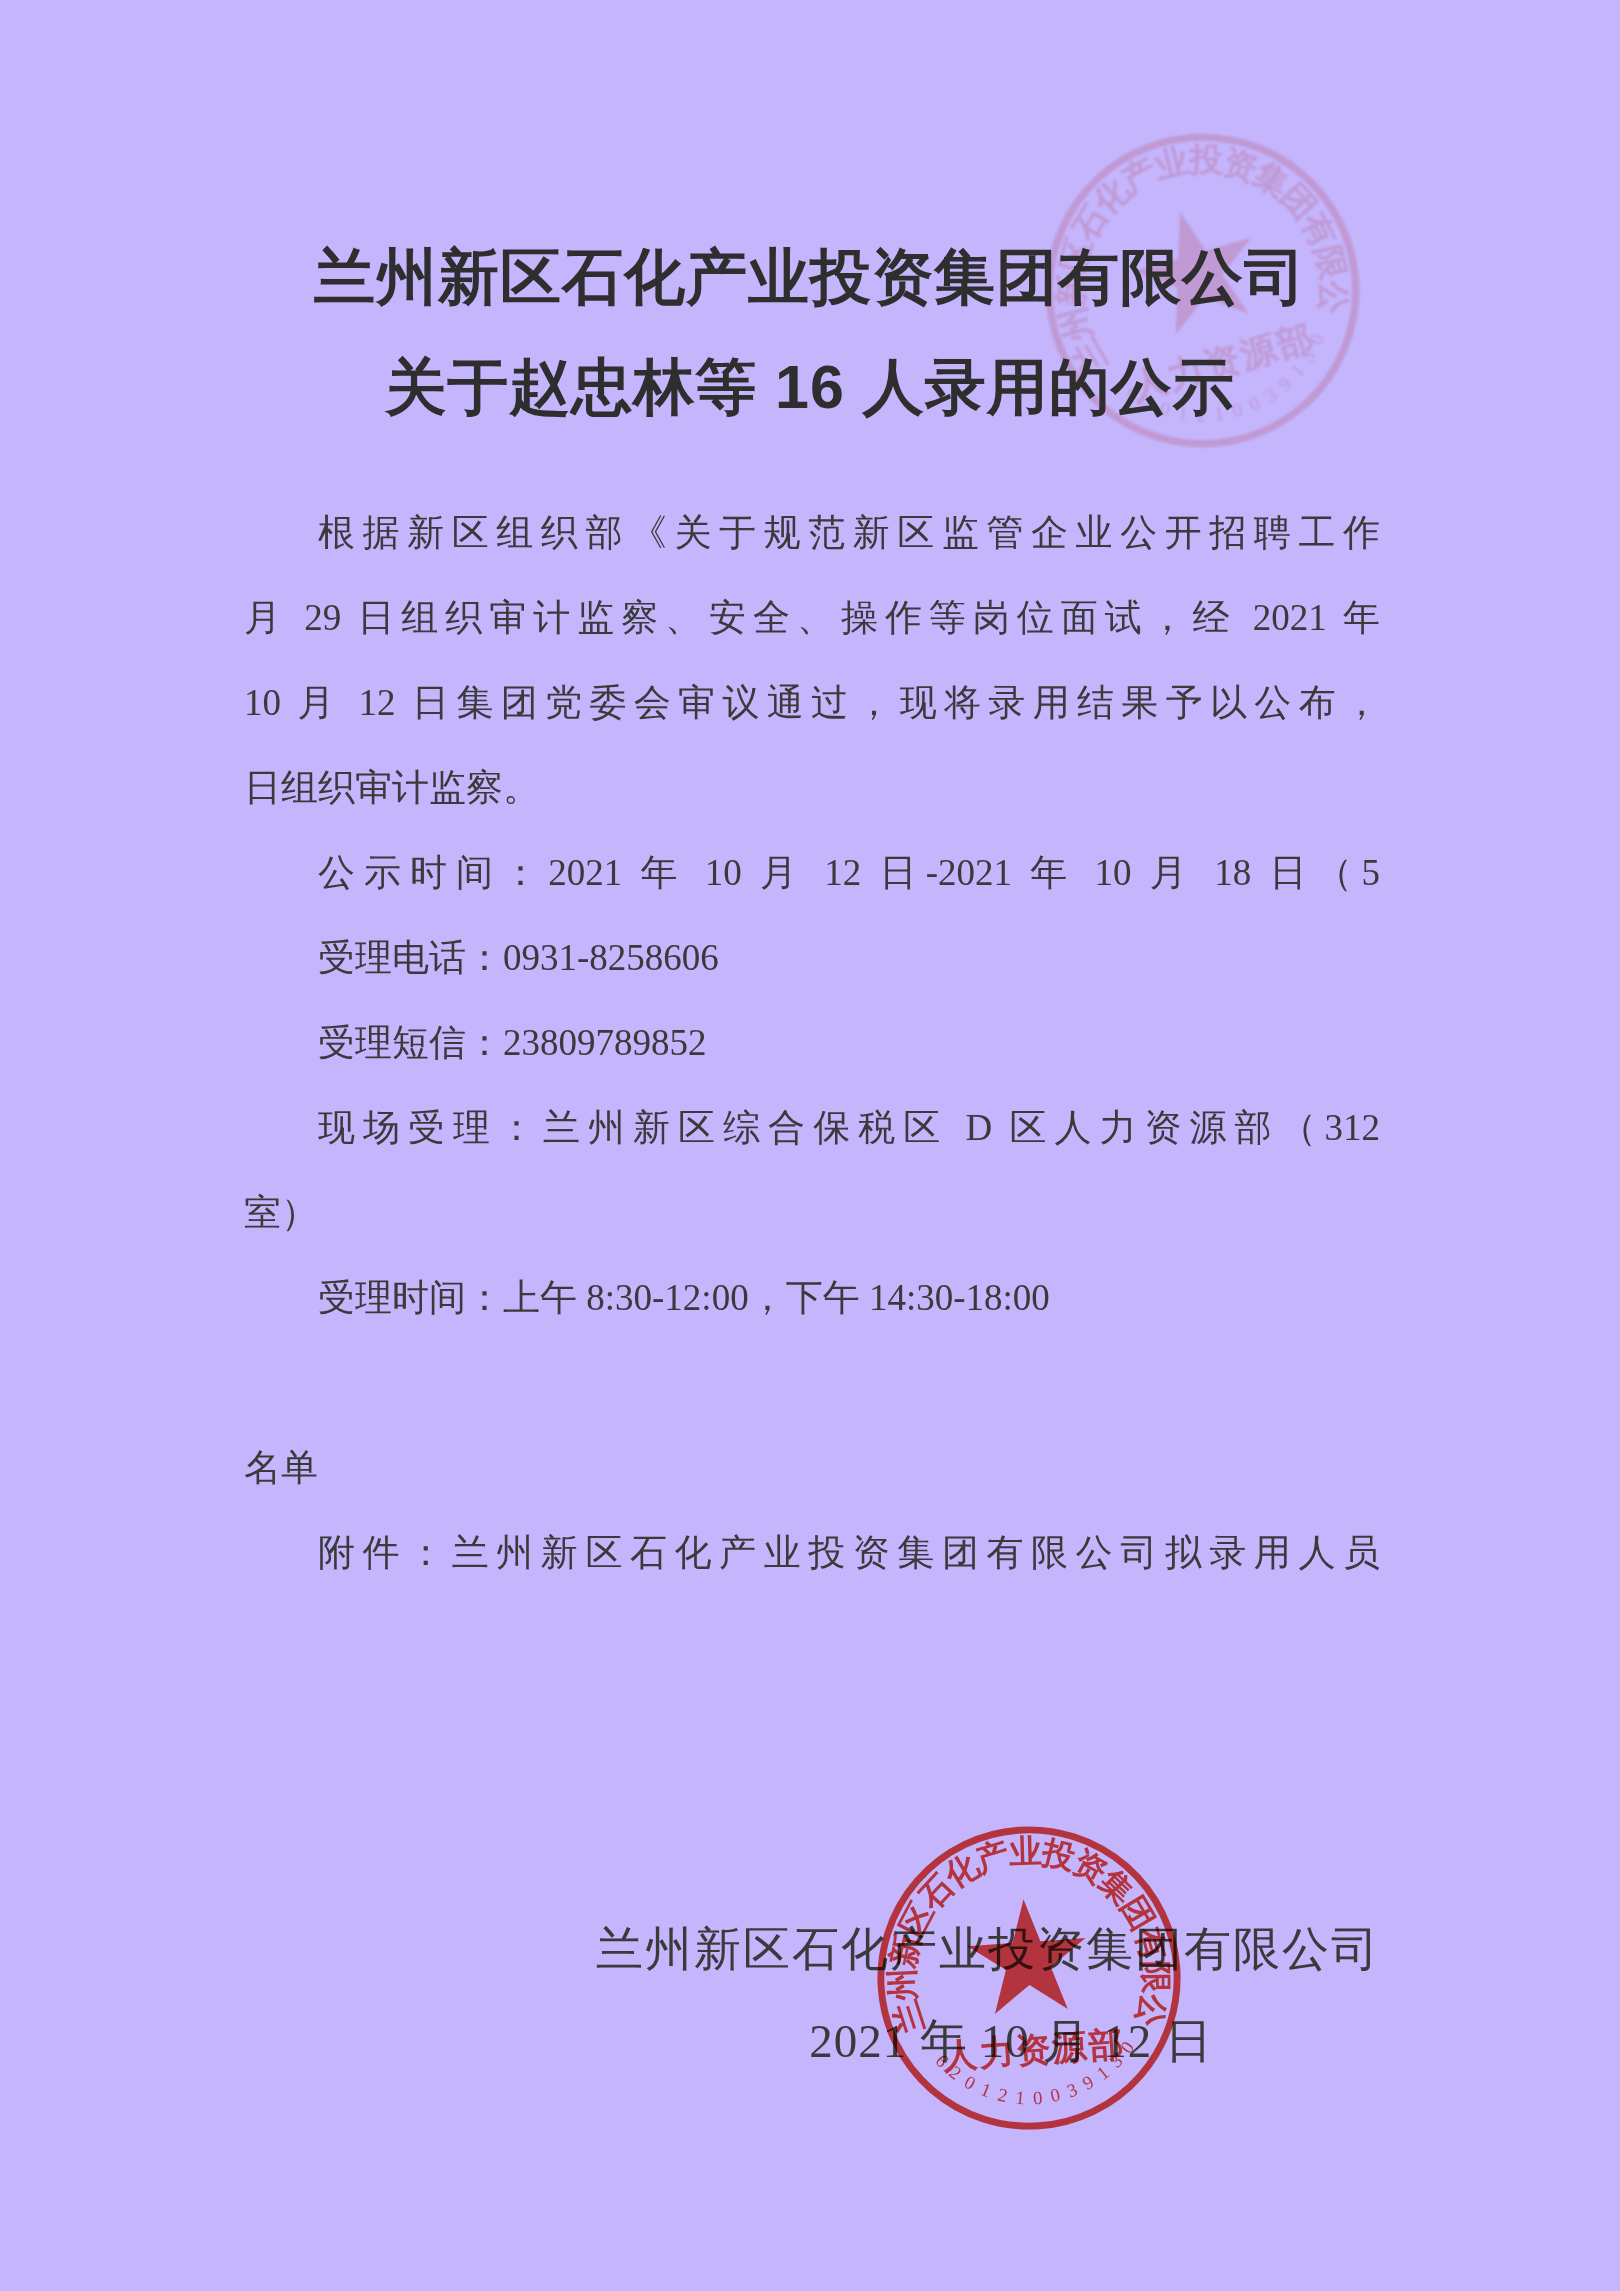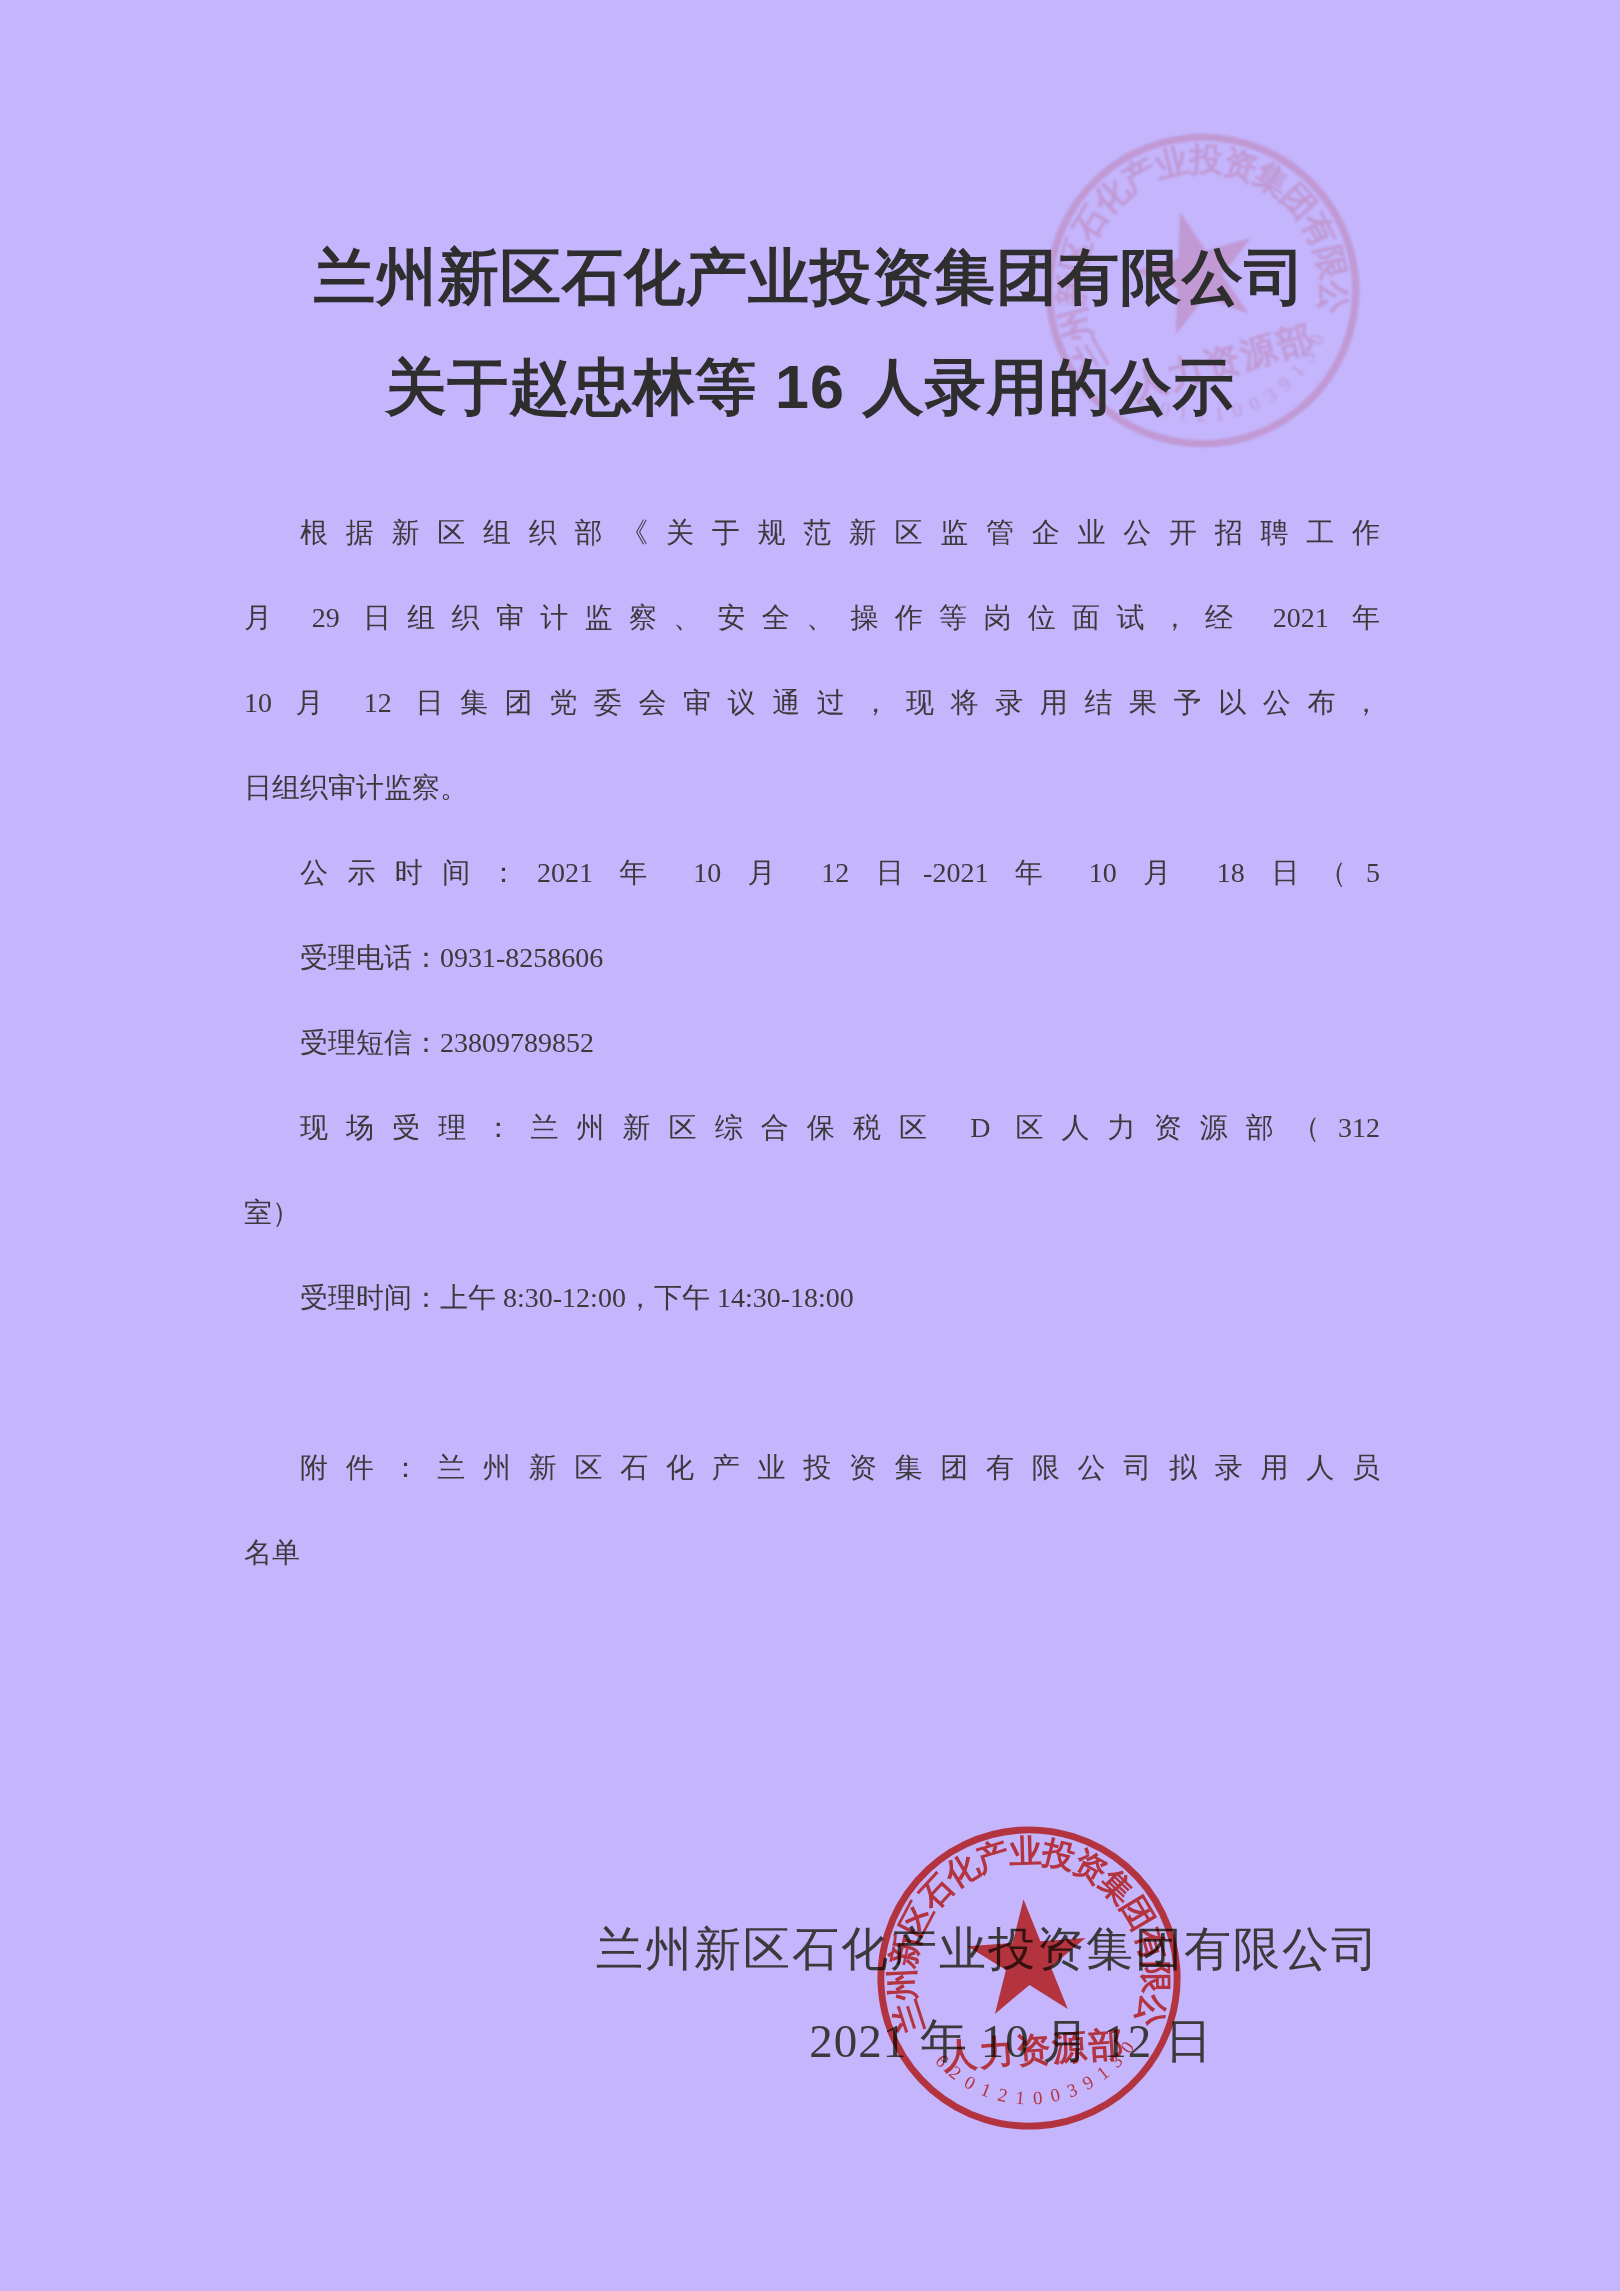--- a/index.html
+++ b/index.html
@@ -27,21 +27,21 @@
     letter-spacing: 1px;
     white-space: nowrap;
   }
   .doc-title.line1 { top: 243px; }
   .doc-title.line2 { top: 353px; }
   .body-block {
     position: absolute;
     top: 490px;
     left: 244px;
     width: 1136px;
-    font-size: 28px;
+    font-size: 37px;
     color: #3a3a3a;
   }
   .line {
     height: 85px;
     line-height: 85px;
     white-space: nowrap;
   }
   .line.justify {
     white-space: normal;
     text-align: justify;
@@ -128,22 +128,22 @@
     <div class="line justify">月 29 日组织审计监察、安全、操作等岗位面试，经 2021 年</div>
     <div class="line justify">10 月 12 日集团党委会审议通过，现将录用结果予以公布，</div>
     <div class="line">日组织审计监察。</div>
     <div class="line indent justify">公示时间：2021 年 10 月 12 日-2021 年 10 月 18 日（5</div>
     <div class="line indent">受理电话：0931-8258606</div>
     <div class="line indent">受理短信：23809789852</div>
     <div class="line indent justify">现场受理：兰州新区综合保税区 D 区人力资源部（312</div>
     <div class="line">室）</div>
     <div class="line indent">受理时间：上午 8:30-12:00，下午 14:30-18:00</div>
     <div class="line blank"></div>
+    <div class="line">名单</div>
     <div class="line indent justify">附件：兰州新区石化产业投资集团有限公司拟录用人员</div>
-    <div class="line">名单</div>
   </div>
 
   <div class="signature-block">
     <div class="sig-line">兰州新区石化产业投资集团有限公司</div>
     <div class="sig-line sig-date">2021 年 10 月 12 日</div>
   </div>
 
   <div class="seal seal-bottom">
     <svg viewBox="0 0 320 320">
       <defs>

